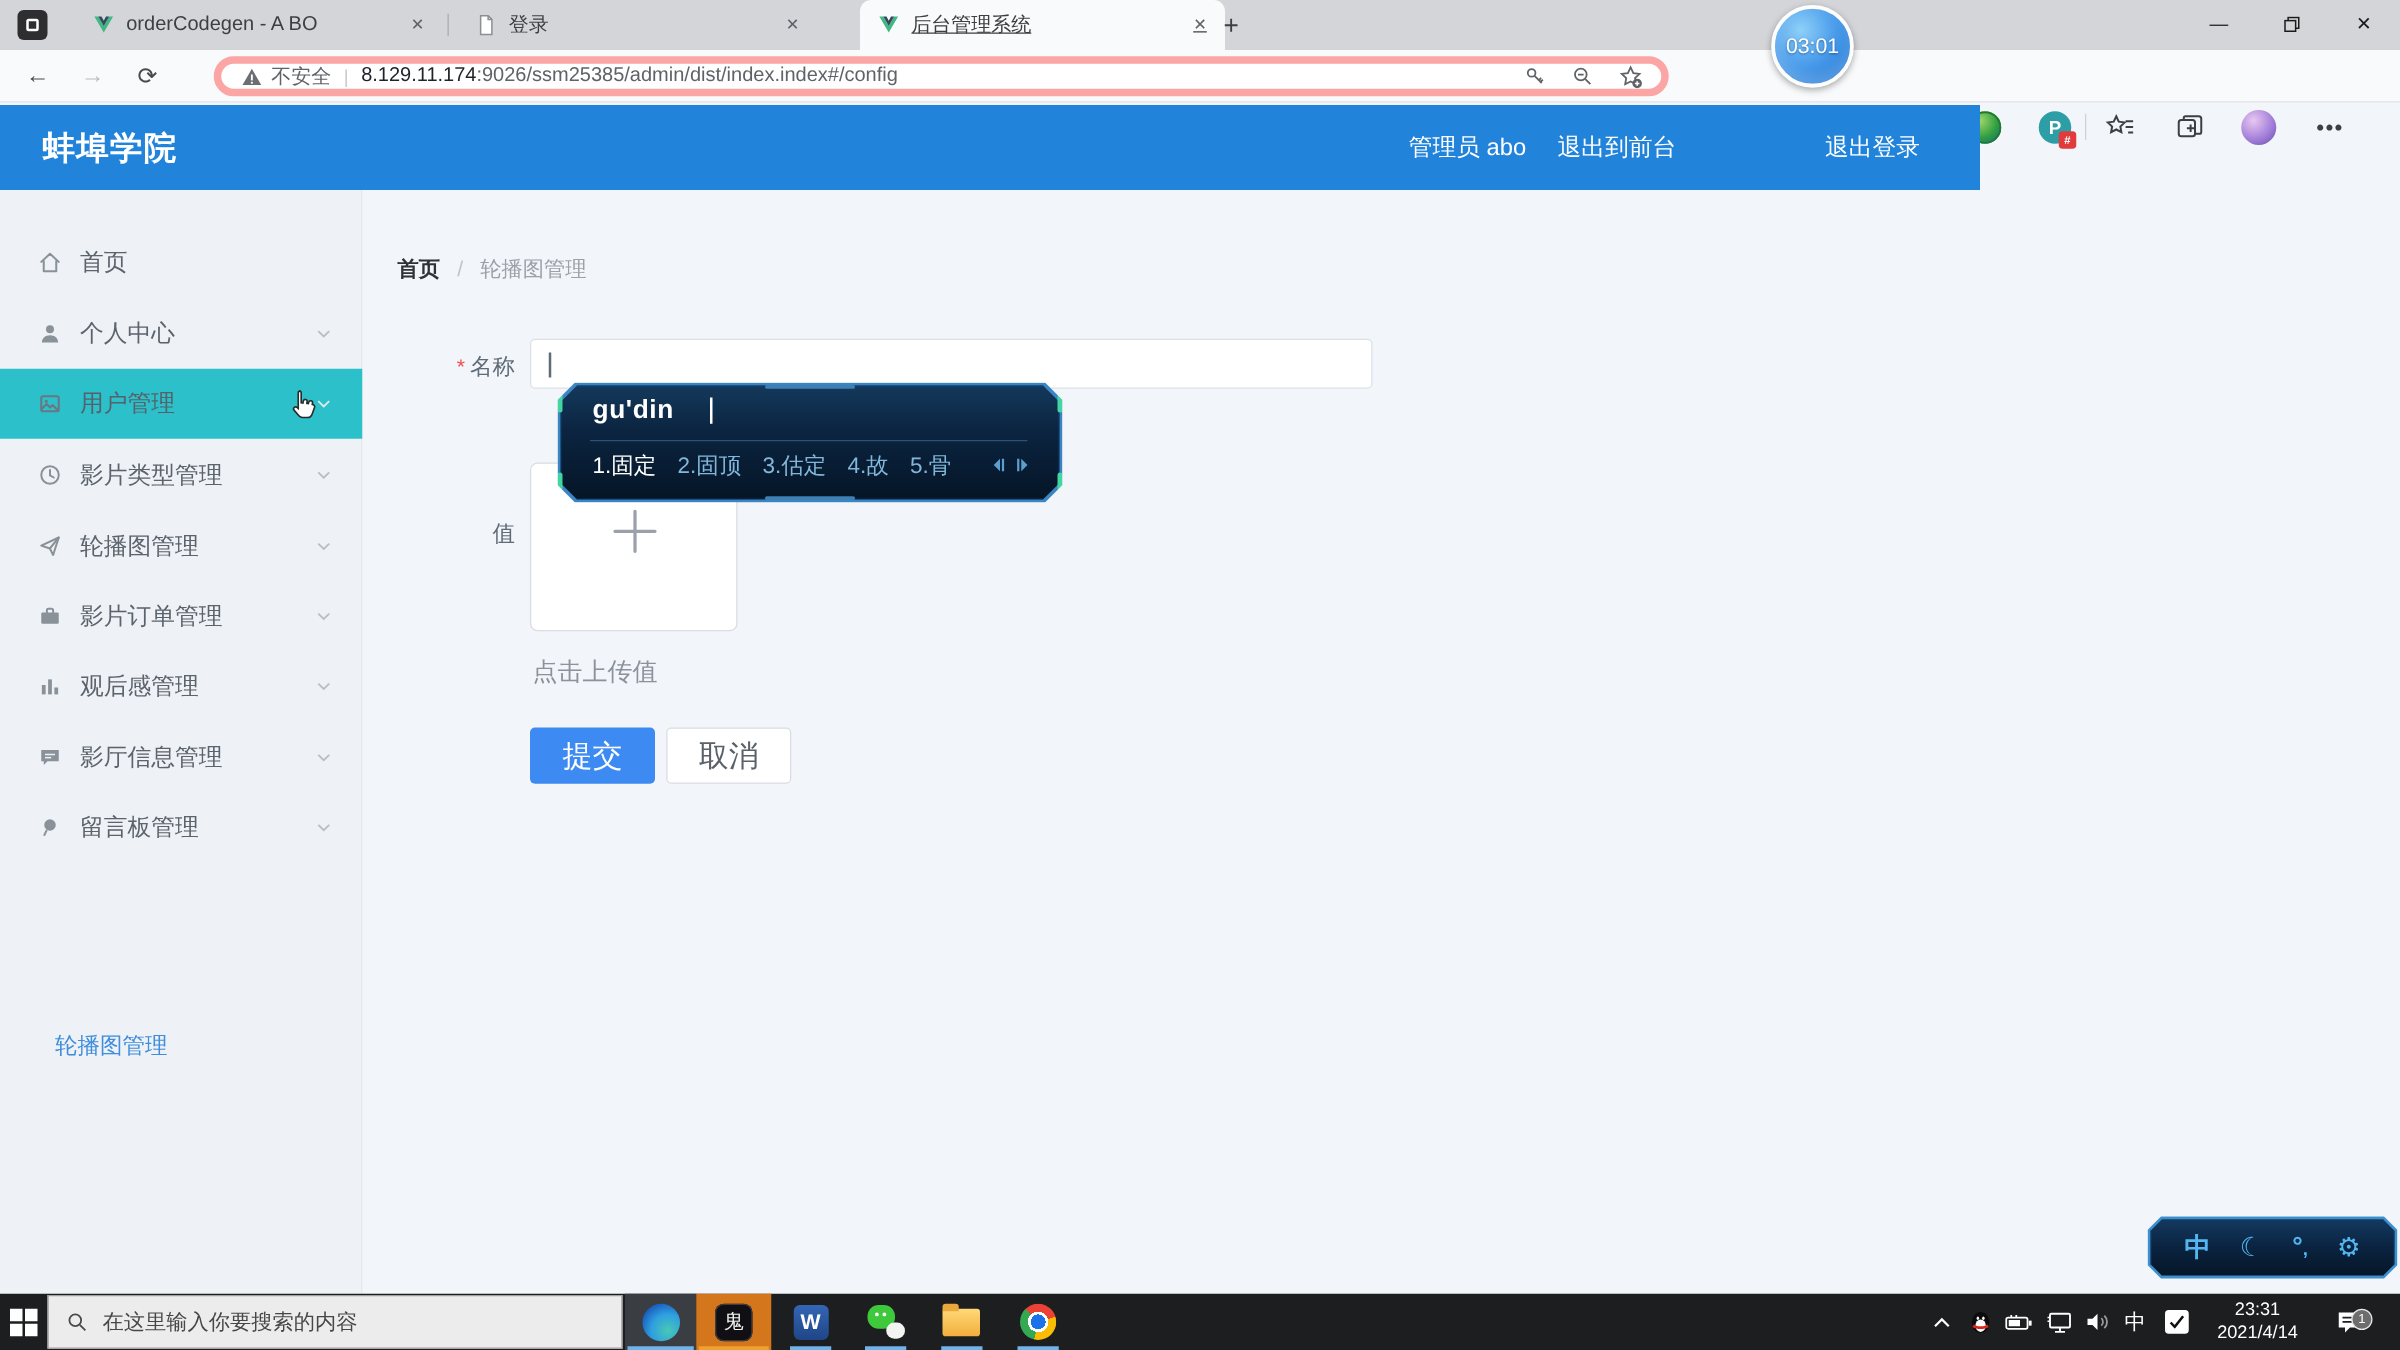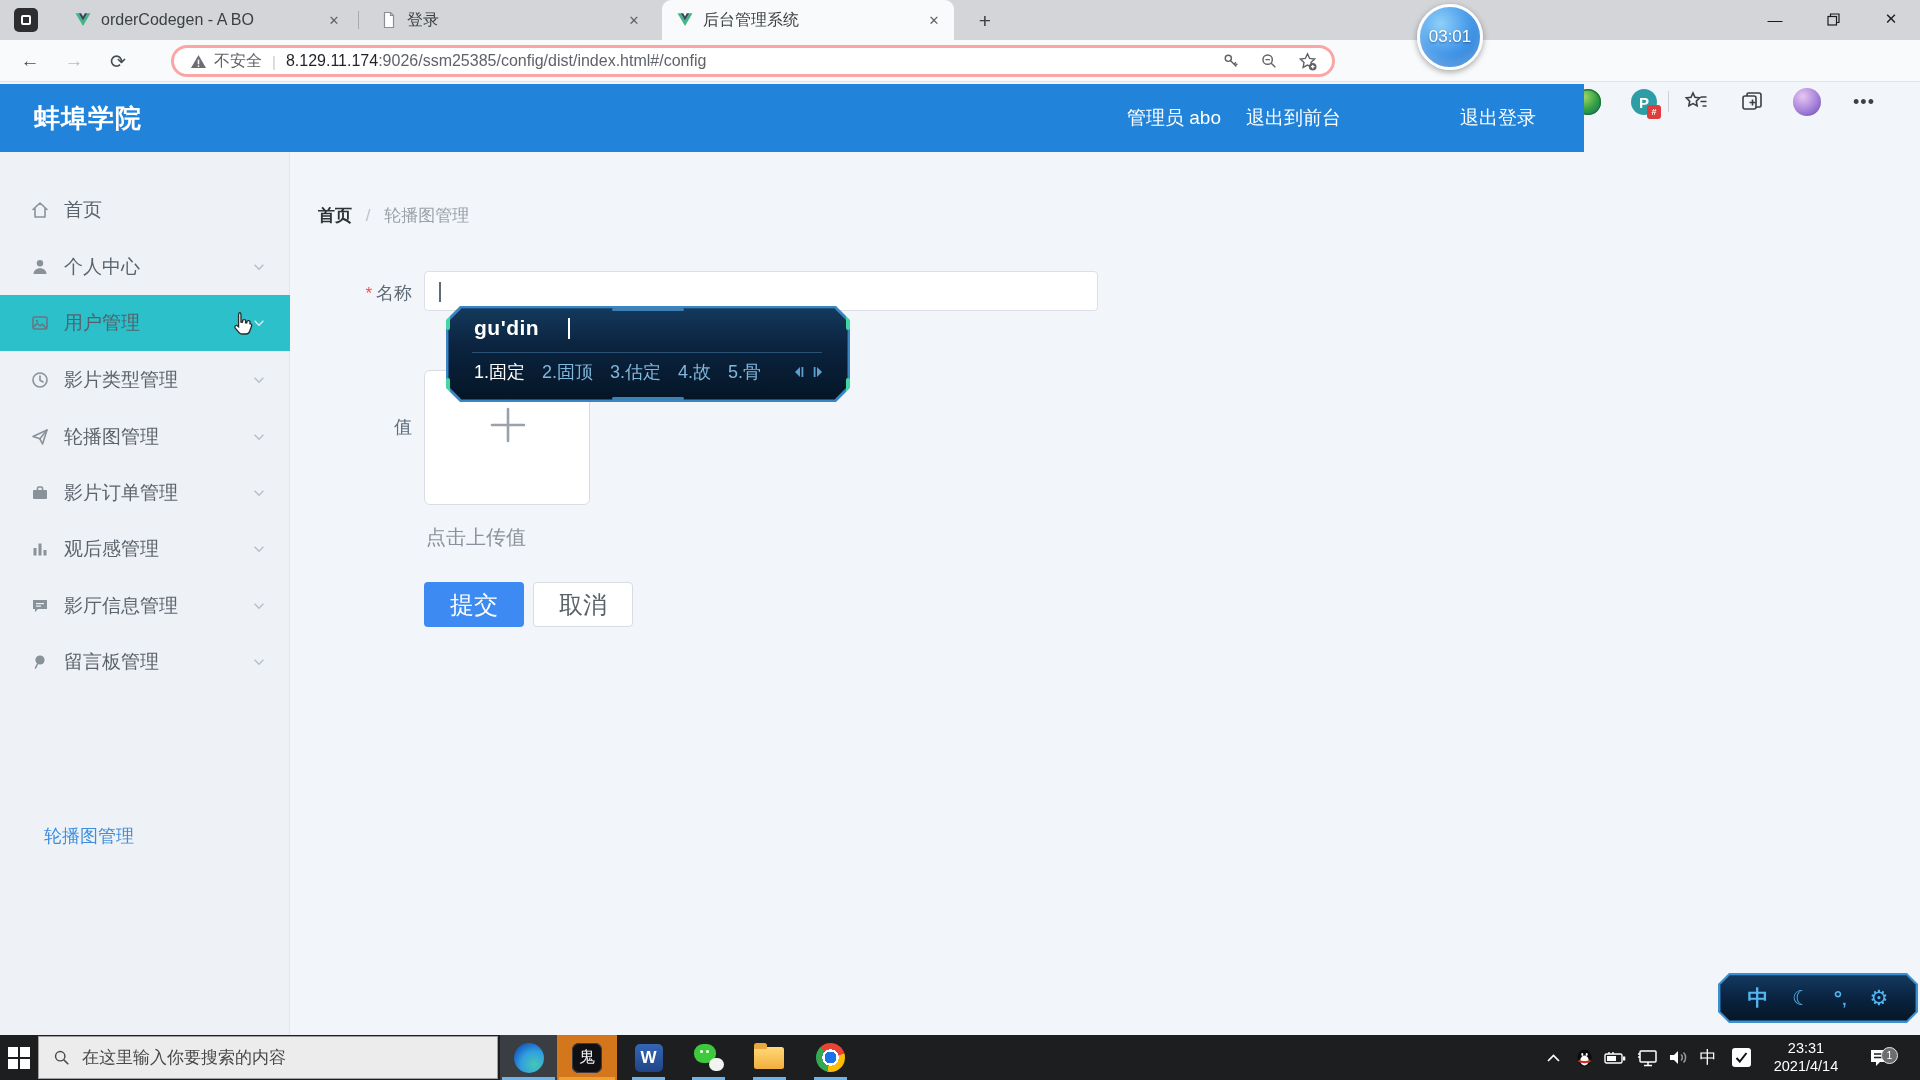--- a/index.html
+++ b/index.html
@@ -17,21 +17,21 @@
   .tab .x{flex:0 0 auto;width:20px;height:20px;margin-left:8px;border-radius:50%;display:flex;align-items:center;justify-content:center;font-size:13px;color:#5f6368;}
   .tab.active{background:#f9fafb;border-radius:9px 9px 0 0;}
   .tabdiv{position:absolute;top:11px;width:1px;height:18px;background:#a9abae;}
   .newtab{position:absolute;left:972px;top:8px;width:26px;height:26px;font-size:21px;color:#3c4043;display:flex;align-items:center;justify-content:center;border-radius:50%;}
   .wc{position:absolute;top:0;width:58px;height:38px;display:flex;align-items:center;justify-content:center;color:#1b1b1b;font-size:15px;}
 
   
   .toolbar{position:absolute;left:0;top:40px;width:1920px;height:42px;background:#f9fafb;border-bottom:1px solid #e0e2e6;}
   .navbtn{position:absolute;top:7px;width:28px;height:28px;display:flex;align-items:center;justify-content:center;font-size:19px;color:#474c51;}
   .navbtn.dis{color:#b9bcc0;}
-  .addr{position:absolute;left:171px;top:5px;width:1164px;height:32px;background:#ffffff;border:3px solid #fca5a5;border-radius:16px;display:flex;align-items:center;padding:0 12px 0 16px;}
+  .addr{position:absolute;left:171px;top:5px;width:1164px;height:32px;background:#ffffff;border:6px solid #fca5a5;border-radius:16px;display:flex;align-items:center;padding:0 12px 0 16px;}
   .addr .warn{flex:0 0 auto;margin-right:7px;}
   .addr .sec{color:#5f6368;font-size:16px;margin-right:10px;}
   .addr .pipe{color:#c7c9cc;margin-right:10px;font-size:15px;}
   .addr .host{color:#1f2328;font-size:16px;}
   .addr .rest{color:#5f6368;font-size:16px;}
   .addr .sp{flex:1;}
   .aicon{flex:0 0 auto;width:26px;height:26px;margin-left:12px;display:flex;align-items:center;justify-content:center;color:#5f6368;}
   .ext{position:absolute;top:48px;width:28px;height:28px;display:flex;align-items:center;justify-content:center;}
   .tsep{position:absolute;top:51px;width:1px;height:21px;background:#cfd1d5;}
   .avatar{border-radius:50%;background:radial-gradient(circle at 35% 30%,#e8c7f0,#9f7bd8 60%,#5f4a9e);}
@@ -139,21 +139,21 @@
     </div>
     <div class="tabdiv" style="left:358px;"></div>
     <div class="tab" style="left:366px;width:288px;">
       <svg class="favicon" viewBox="0 0 24 24">
           <path d="M6 2h8l4 4v16H6z" fill="#fff" stroke="#8a8f94" stroke-width="1.6"></path>
           <path d="M14 2v4h4" fill="none" stroke="#8a8f94" stroke-width="1.6"></path>
         </svg>
       <span class="t">登录</span>
       <span class="x">✕</span>
     </div>
-    <div class="tab active" style="left:662px;width:292px;">
+    <div class="tab active" style="left:688px;width:292px;text-decoration:underline;">
       <svg class="favicon" viewBox="0 0 24 24">
           <path d="M2 3l10 17L22 3h-4.2L12 13 6.2 3z" fill="#41b883"></path>
           <path d="M6.2 3L12 13 17.8 3h-3.4L12 7.4 9.6 3z" fill="#35495e"></path>
         </svg>
       <span class="t">后台管理系统</span>
       <span class="x">✕</span>
     </div>
     <div class="newtab">+</div>
 
     <div class="wc" style="left:1746px;">—</div>
@@ -173,21 +173,21 @@
 
     <div class="addr">
       <svg class="warn" width="17" height="15" viewBox="0 0 18 16">
           <path d="M9 1l8 14H1z" fill="#6b6f74"></path>
           <rect x="8.2" y="6" width="1.6" height="5" fill="#fff"></rect>
           <rect x="8.2" y="12.2" width="1.6" height="1.6" fill="#fff"></rect>
         </svg>
       <span class="sec">不安全</span>
       <span class="pipe">|</span>
       <span class="host">8.129.11.174</span>
-      <span class="rest">:9026/ssm25385/config/dist/index.html#/config</span>
+      <span class="rest">:9026/ssm25385/admin/dist/index.index#/config</span>
       <span class="sp"></span>
       <span class="aicon">
         <svg width="18" height="18" viewBox="0 0 20 20">
             <circle cx="7" cy="7" r="3.4" fill="none" stroke="#5f6368" stroke-width="1.6"></circle>
             <path d="M9.6 9.6L16 16M13.5 13.5l2-2M15 15l2-2" stroke="#5f6368" stroke-width="1.6" fill="none"></path>
           </svg>
       </span>
       <span class="aicon">
         <svg width="18" height="18" viewBox="0 0 20 20">
             <circle cx="8.5" cy="8.5" r="5.2" fill="none" stroke="#5f6368" stroke-width="1.6"></circle>

